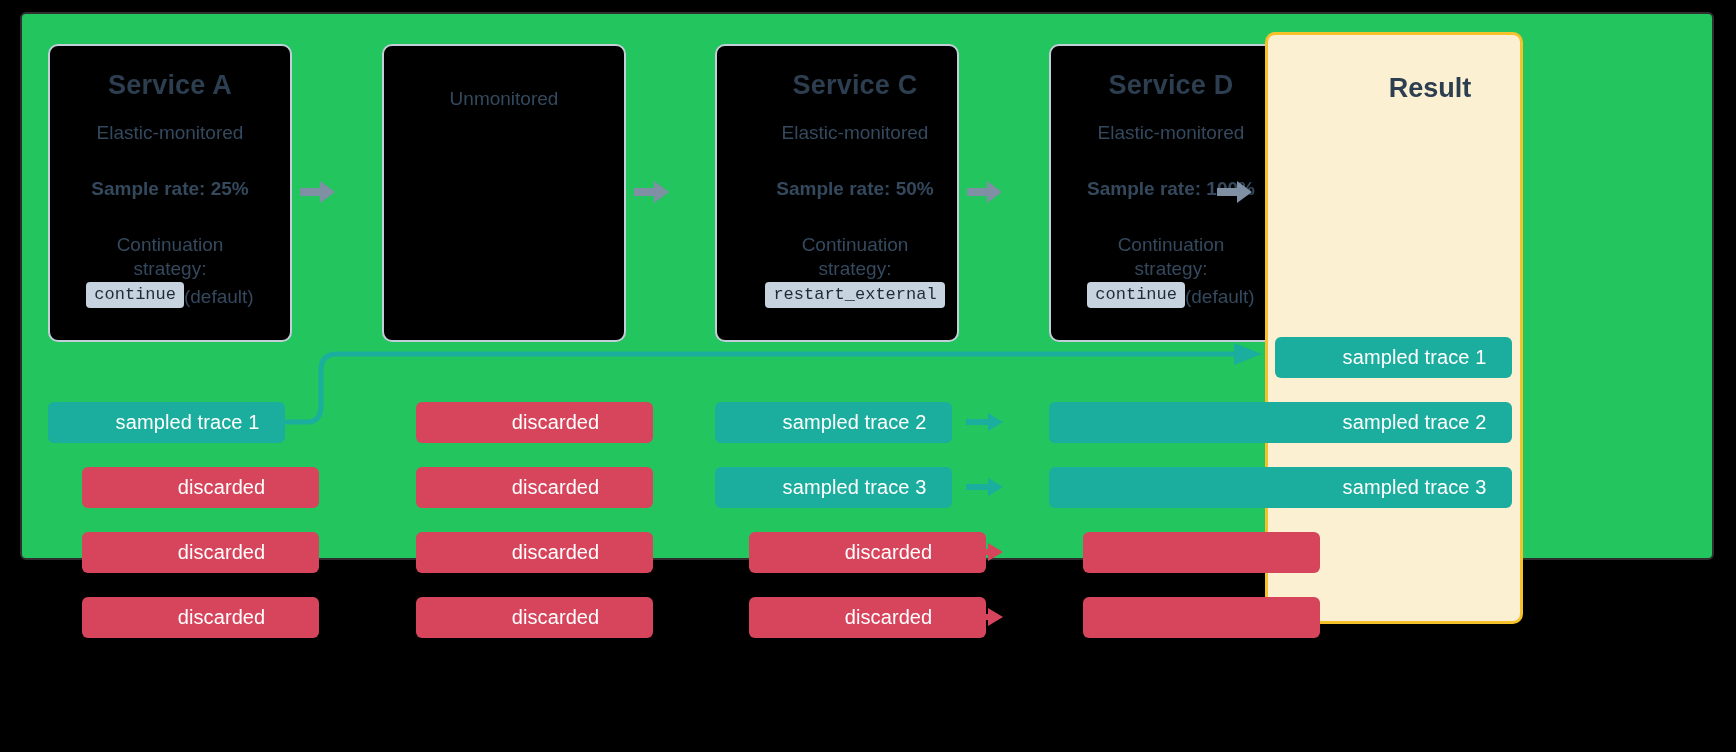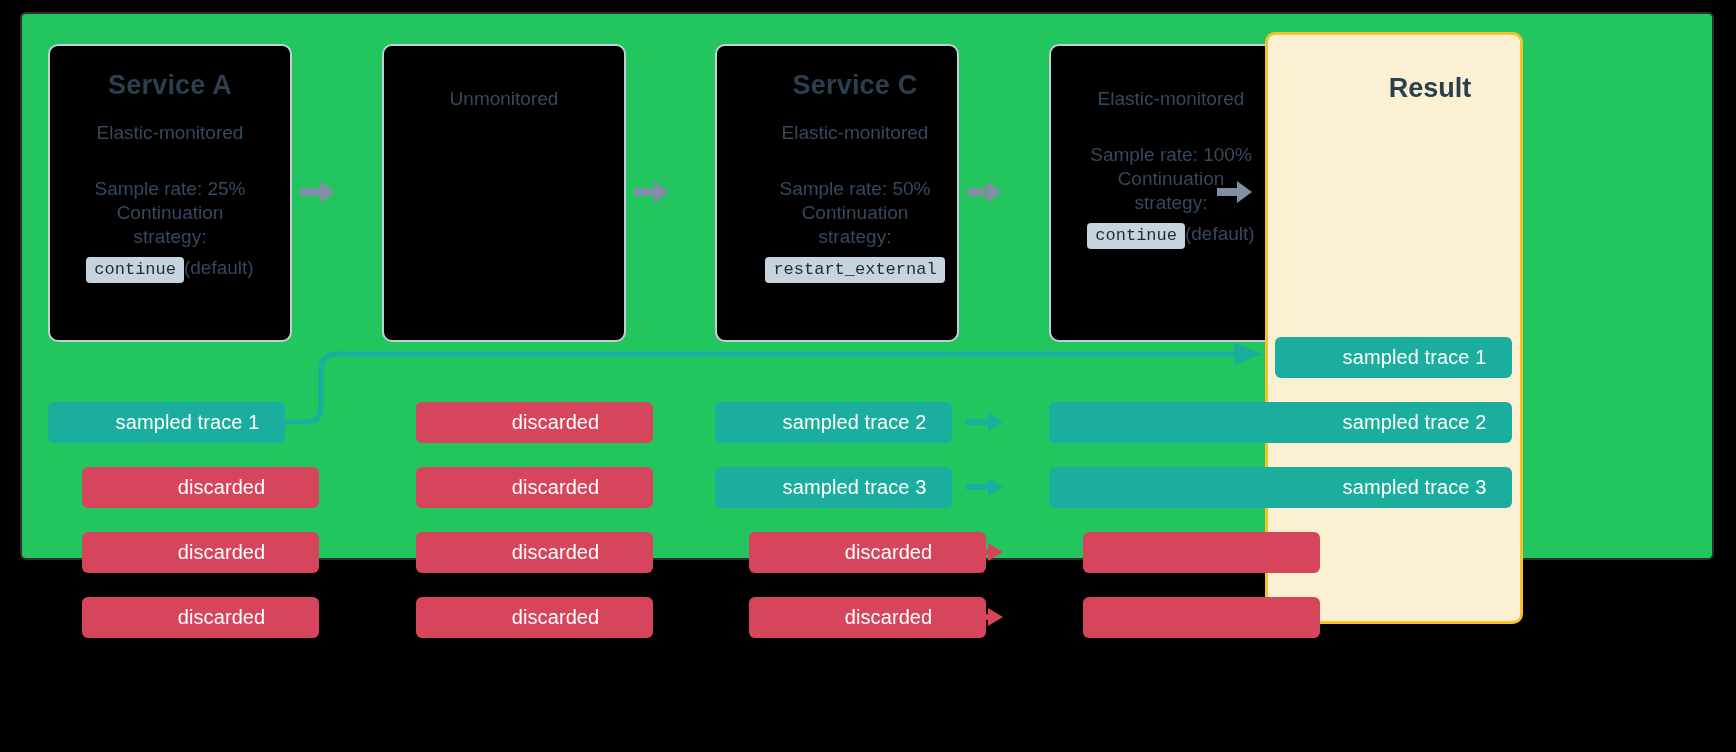--- a/index.html
+++ b/index.html
@@ -52,33 +52,35 @@
     font-size: 19px;
     color: #34495e;
     margin-top: 19px;
     line-height: 24px;
   }
   .service-rate {
     font-size: 19px;
     color: #34495e;
     margin-top: 32px;
     line-height: 24px;
+    font-weight: bold;
   }
   .service-strategy-label {
     font-size: 19px;
     color: #34495e;
+    margin-top: 32px;
     line-height: 24px;
   }
   .strategy-line {
-    margin-top: 8px;
+    margin-top: 1px;
     font-size: 19px;
     color: #34495e;
     display: flex;
     justify-content: center;
-    align-items: flex-start;
+    align-items: flex-end;
     gap: 0;
     white-space: nowrap;
   }
   .code-chip {
     font-family: "Liberation Mono", monospace;
     font-size: 17px;
     background: #c7d3de;
     color: #1e2b38;
     border-radius: 4px;
     padding: 3px 8px;
@@ -182,20 +184,21 @@
     <div class="service-rate">Sample rate: 50%</div>
     <div class="service-strategy-label">Continuation</div>
     <div class="service-strategy-label" style="margin-top:0;">strategy:</div>
     <div class="strategy-line">
       <span class="code-chip">restart_external</span>
       <span></span>
     </div>
   </div>
 
   <div class="service-card" style="left:1027px;">
+    <div class="service-title">Service D</div>
     <div class="service-sub">Elastic-monitored</div>
     <div class="service-rate">Sample rate: 100%</div>
     <div class="service-strategy-label">Continuation</div>
     <div class="service-strategy-label" style="margin-top:0;">strategy:</div>
     <div class="strategy-line">
       <span class="code-chip">continue</span>
       <span>(default)</span>
     </div>
   </div>
 

